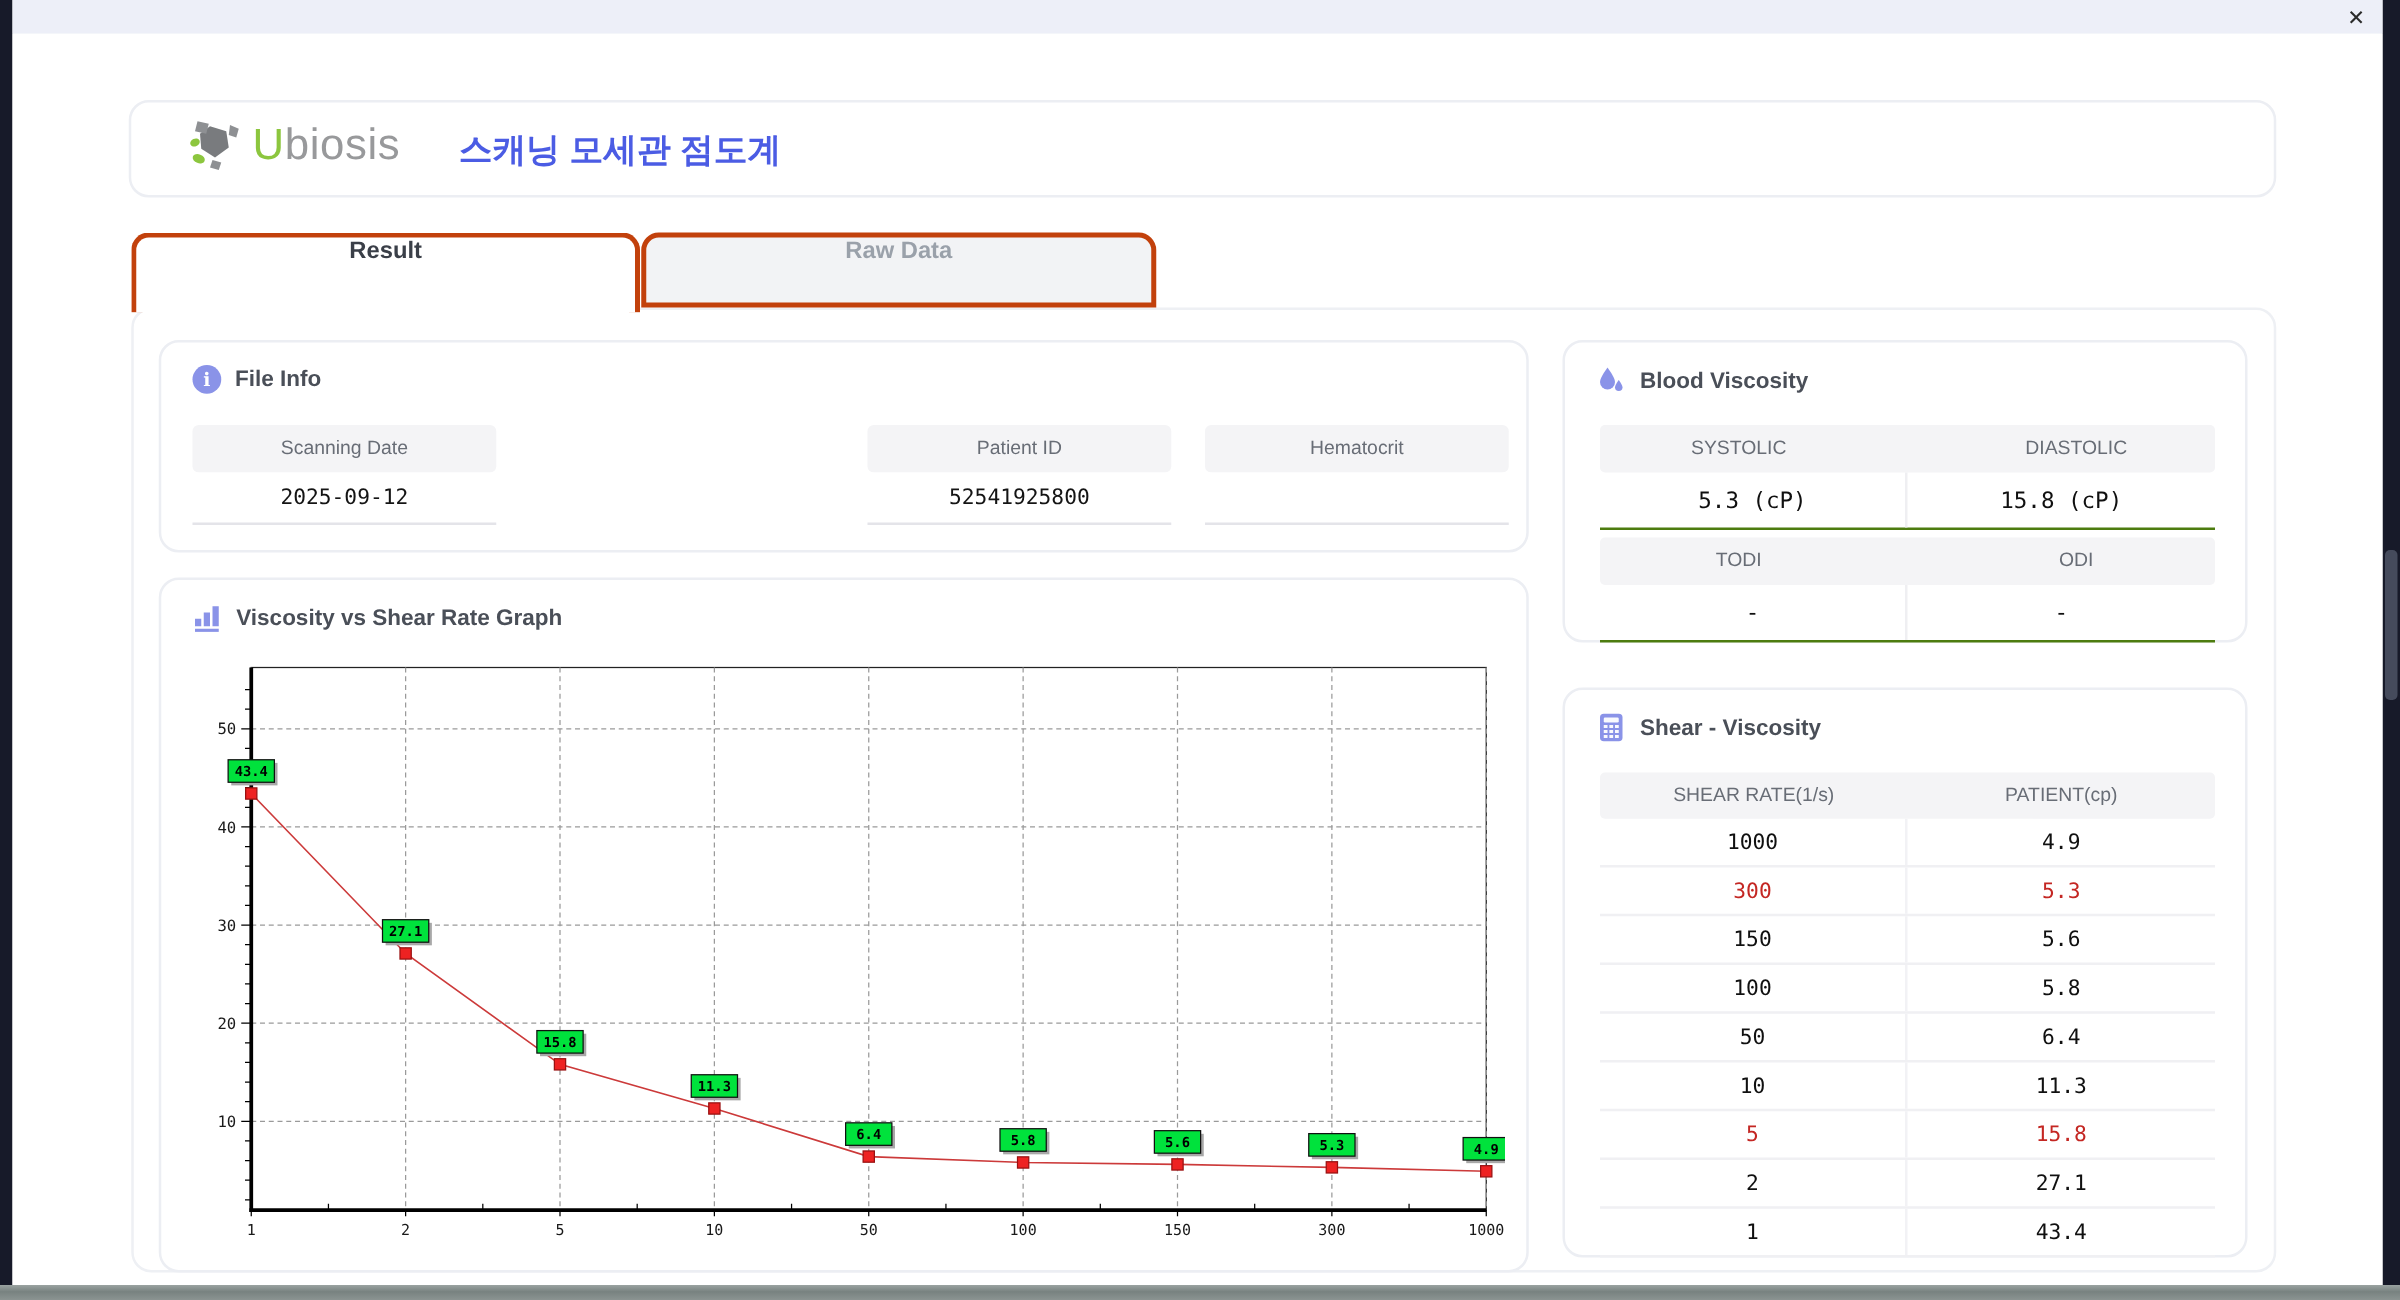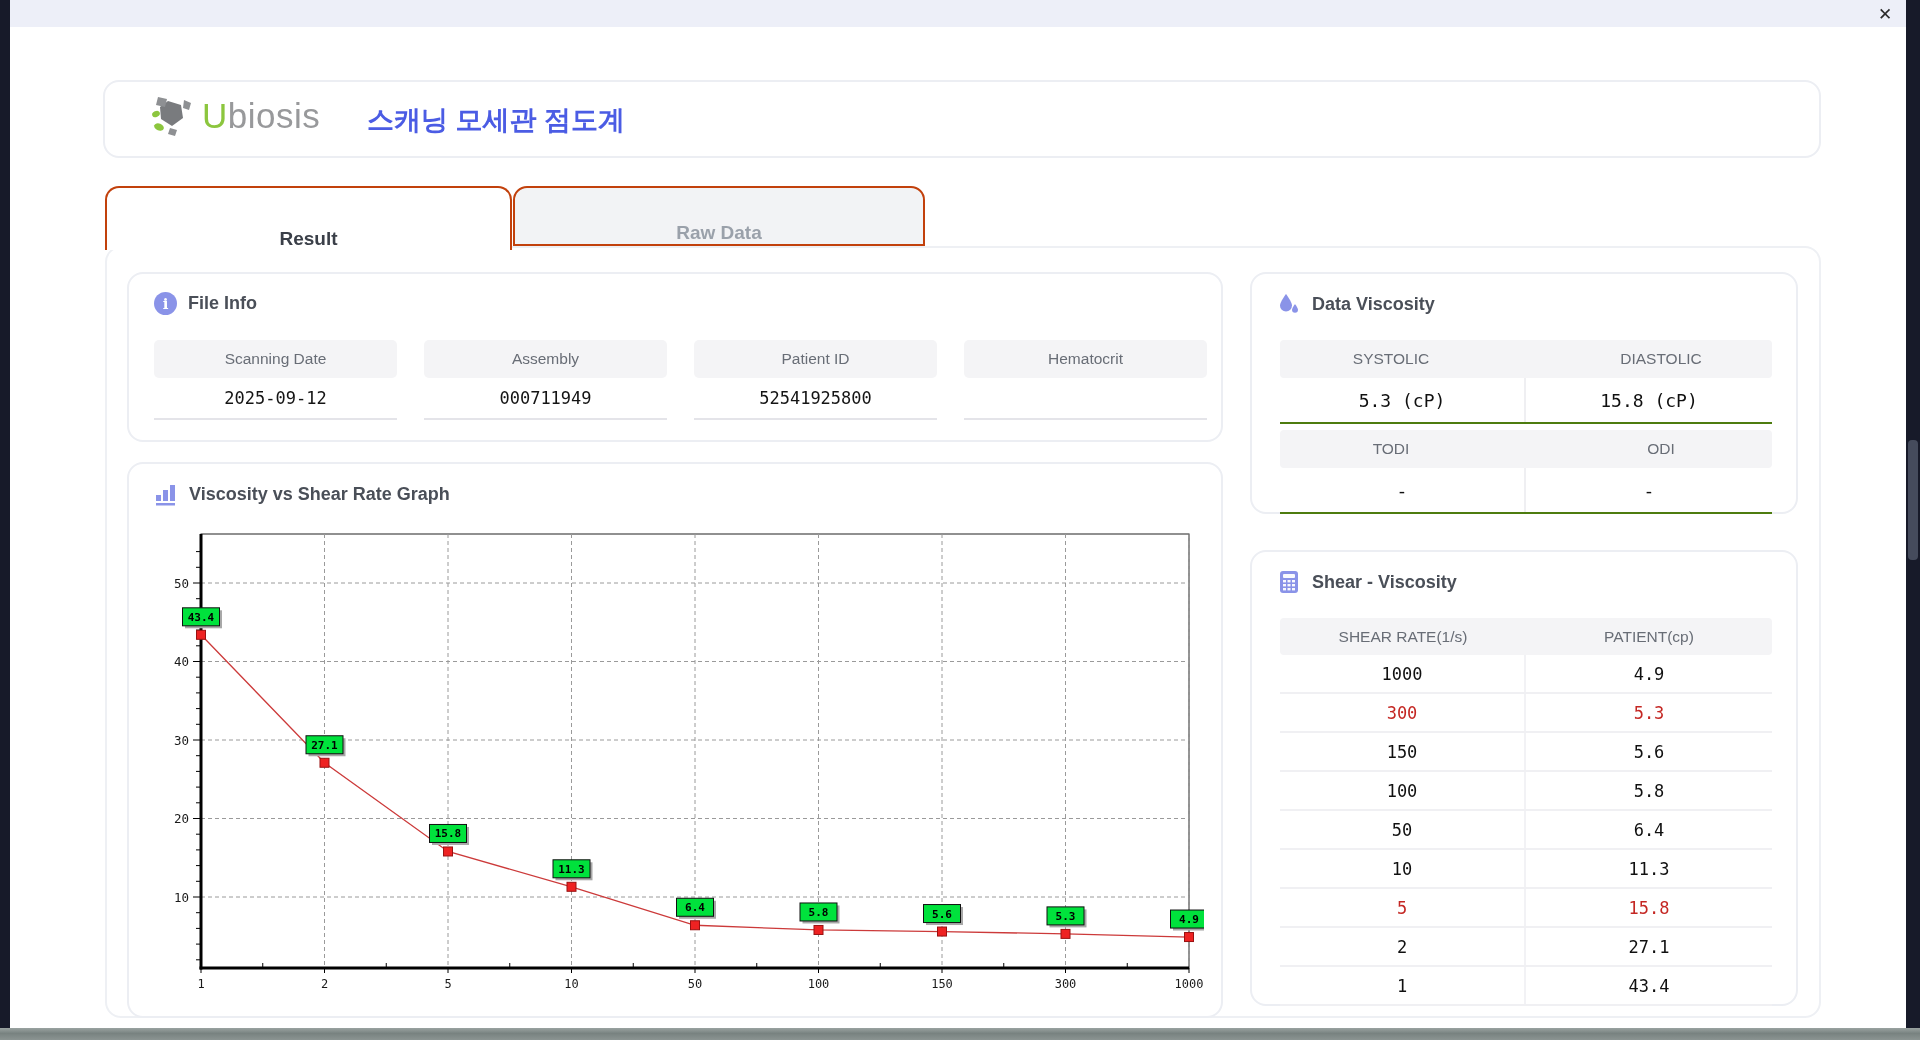--- a/index.html
+++ b/index.html
@@ -23,22 +23,22 @@
   .card { position:absolute; background:#fff; border:2px solid #eceef3; border-radius:16px; }
 
   
   .logo-wrap { position:absolute; left:148px; top:92px; display:flex; align-items:center; }
   .logo-text { font-size:35px; font-weight:500; letter-spacing:.5px; margin-left:6px; }
   .logo-u { color:#8cc63e; }
   .logo-rest { color:#98999b; }
   .app-title { position:absolute; left:365px; top:100px; font-size:27px; font-weight:700; color:#4b5ce4; }
 
   
-  .tab { position:absolute; top:186px; height:60px; display:flex; align-items:flex-end; justify-content:center;
-         font-size:19px; border:2px solid #c2410c; border-radius:14px 14px 0 0; cursor:pointer; }
+  .tab { position:absolute; top:186px; height:60px; display:flex; align-items:flex-start; justify-content:center;
+         font-size:19px; border:4px solid #c2410c; border-radius:14px 14px 0 0; cursor:pointer; }
   .tab-active { left:105px; width:407px; height:64px; background:#fff; border-bottom:none; z-index:3;
                 font-weight:700; color:#3a3f48; }
   .tab-inactive { left:513px; width:412px; background:#f2f3f5; color:#9aa1aa; font-weight:600; z-index:1; }
 
   .content-frame { position:absolute; left:105px; top:246px; width:1716px; height:772px;
                    border:2px solid #eef0f4; border-radius:16px; background:#fff; z-index:0; }
 
   
   .sec-title { position:absolute; display:flex; align-items:center; gap:11px;
                font-size:18px; font-weight:700; color:#4a4f58; }
@@ -113,24 +113,20 @@
   <div class="content-frame"></div>
 
   <div class="card" style="left:127px; top:272px; width:1096px; height:170px; z-index:2;">
     <div class="sec-title" style="left:25px; top:18px;">
       <span class="info-circle">i</span>
       <span>File Info</span>
     </div>
     <div class="field" style="left:25px; top:66px;">
       <div class="field-label">Scanning Date</div>
       <div class="field-value">2025-09-12</div>
-    </div>
-    <div class="field" style="left:295px; top:66px;">
-      <div class="field-label">Assembly</div>
-      <div class="field-value">000711949</div>
     </div>
     <div class="field" style="left:565px; top:66px;">
       <div class="field-label">Patient ID</div>
       <div class="field-value">52541925800</div>
     </div>
     <div class="field" style="left:835px; top:66px;">
       <div class="field-label">Hematocrit</div>
       <div class="field-value"></div>
     </div>
   </div>
@@ -264,21 +260,21 @@
   </div>
 
   <div class="card" style="left:1250px; top:272px; width:548px; height:242px; z-index:2;">
     <div class="sec-title" style="left:25px; top:18px;">
       <span class="icon-badge">
         <svg width="24" height="24" viewBox="0 0 24 24">
           <path d="M9 2 C9 2 3 10 3 13.5 A6 6 0 0 0 15 13.5 C15 10 9 2 9 2 Z" fill="#8a93e8"></path>
           <path d="M18 12 C18 12 15 16 15 17.8 A3 3 0 0 0 21 17.8 C21 16 18 12 18 12 Z" fill="#8a93e8"></path>
         </svg>
       </span>
-      <span>Data Viscosity</span>
+      <span>Blood Viscosity</span>
     </div>
     <div style="position:absolute; left:28px; top:66px; width:492px;">
       <div class="duo-head">
         <div>SYSTOLIC</div>
         <div>DIASTOLIC</div>
       </div>
       <div class="duo-vals">
         <div>5.3 (cP)</div>
         <div>15.8 (cP)</div>
       </div>

